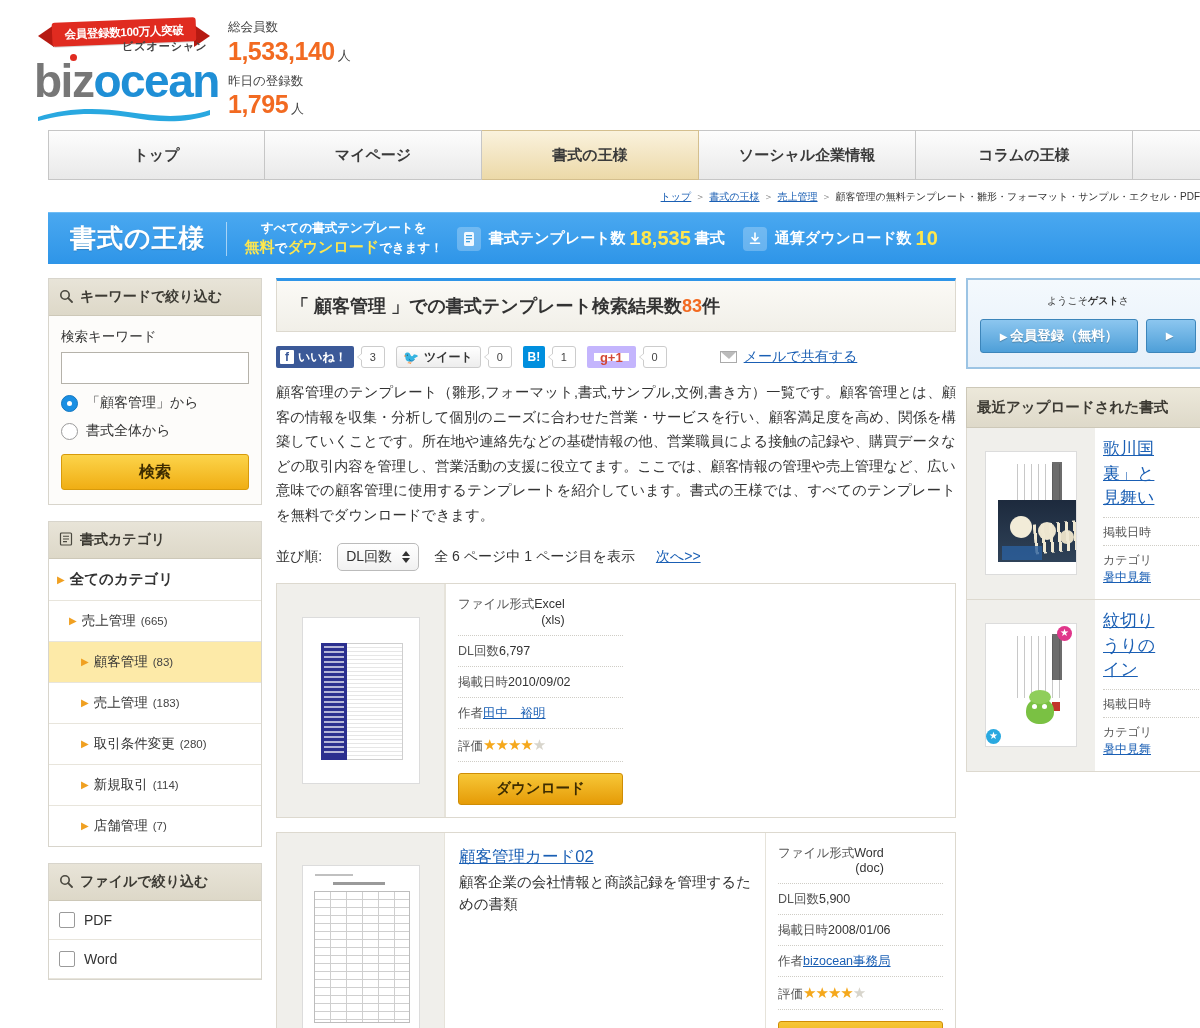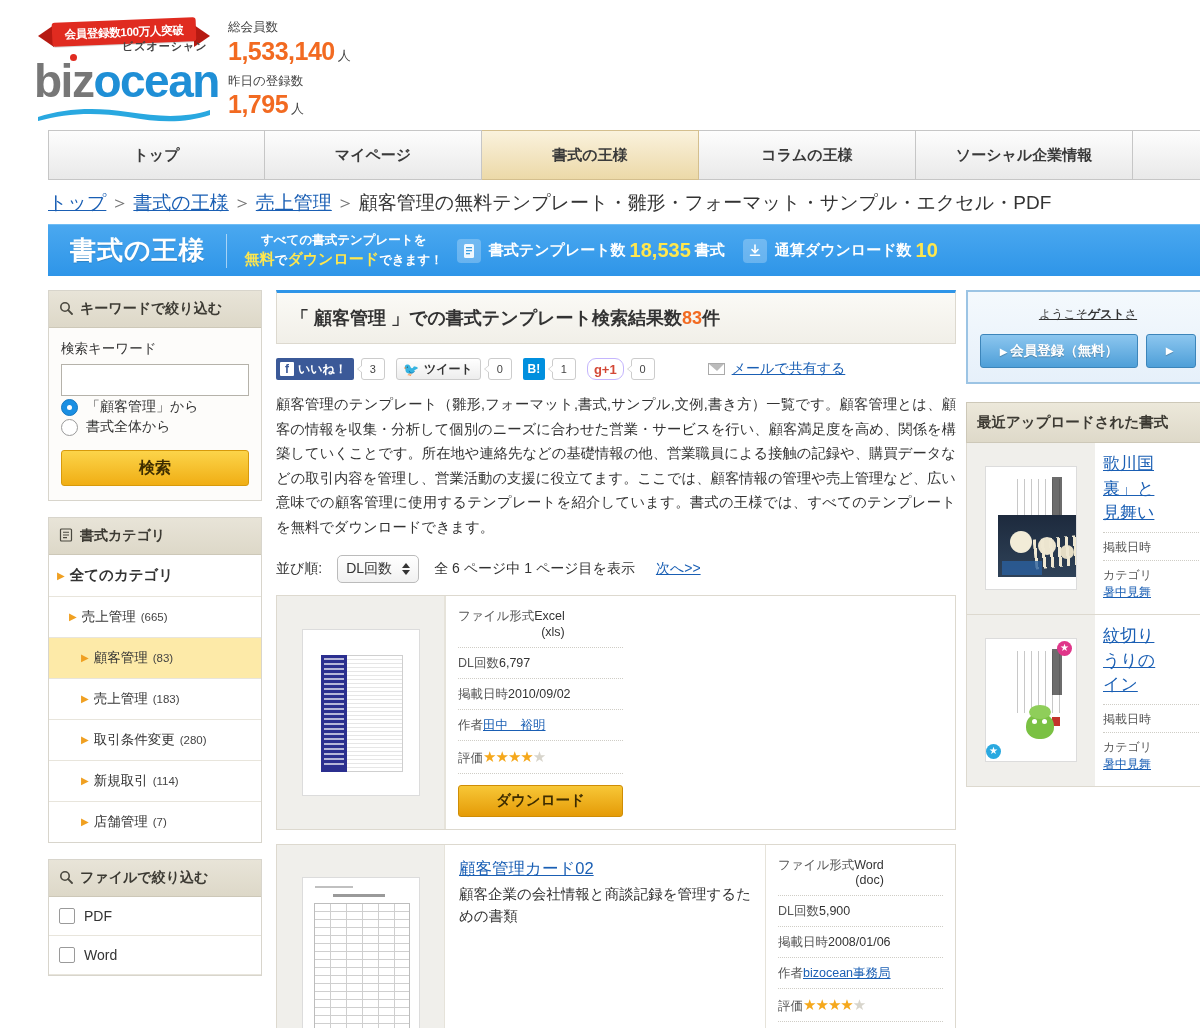--- a/index.html
+++ b/index.html
@@ -120,22 +120,23 @@
   .nav-tab:first-child { border-left: 1px solid #c6c6c6; }
   .nav-tab.active {
     background: linear-gradient(#faf2dd, #ecd9a8);
     border-color: #d4bf8e;
     color: #3a3a3a;
   }
 
   
   .breadcrumb {
     margin: 10px 0 8px 48px;
-    font-size: 19px;
+    font-size: 10px;
     color: #333;
+    text-align: right;
   }
   .breadcrumb a { text-decoration: underline; }
   .breadcrumb .sep { color: #777; margin: 0 4px; }
 
   
   .banner {
     margin-left: 48px;
     height: 52px;
     background: linear-gradient(#4aa8f0, #2e95e8);
     display: flex;
@@ -200,21 +201,21 @@
   .text-input {
     width: 100%; height: 32px;
     border: 1px solid #b5b2aa;
     background: #fff;
     font-size: 13px;
     padding: 0 6px;
     outline: none;
   }
   .radio-row {
     display: flex; align-items: center; gap: 8px;
-    margin-top: 2px; font-size: 14px; color: #333;
+    margin-top: 10px; font-size: 14px; color: #333;
     cursor: pointer;
     text-align: right;
   }
   .radio {
     width: 17px; height: 17px; border-radius: 50%;
     border: 1px solid #9a9a9a; background: #fff;
     flex: 0 0 auto; position: relative;
   }
   .radio.on { background: #1a8fe3; border-color: #1477c0; }
   .radio.on::after {
@@ -300,21 +301,21 @@
     display: flex; align-items: center; gap: 4px; font-weight: bold;
   }
   .tw-bird { color: #55acee; font-size: 13px; }
   .hb {
     background: #008fde; color: #fff; font-weight: bold;
     width: 22px; height: 22px; border-radius: 2px;
     display: flex; align-items: center; justify-content: center;
     font-size: 12px;
   }
   .gp {
-    border: 1px solid #c4b5fd; border-radius: 9px; background: #fff;
+    border: 7px solid #c4b5fd; border-radius: 2px; background: #fff;
     color: #d34836; font-weight: bold;
     padding: 0 6px; height: 22px;
     display: flex; align-items: center; font-size: 13px;
   }
   .bubble {
     position: relative;
     border: 1px solid #ccc; background: #fff;
     border-radius: 3px;
     min-width: 24px; height: 22px;
     margin-left: 7px;
@@ -544,22 +545,22 @@
   }
 
   
   .guest-box {
     border: 2px solid #9cc4e4;
     background: linear-gradient(#f4f9fd, #e6f0fa);
     padding: 14px 12px 14px;
     margin-bottom: 18px;
   }
   .guest-welcome {
-    font-size: 12px; color: #333; text-align: center;
-    margin-bottom: 11px; white-space: nowrap; text-decoration: underline;
+    font-size: 10px; color: #333; text-align: center;
+    margin-bottom: 11px; white-space: nowrap;
   }
   .guest-welcome b { font-weight: bold; }
   .guest-btns { display: flex; gap: 8px; }
   .gbtn {
     flex: 1 1 auto;
     background: linear-gradient(#8cc6ef, #4e9fd8);
     border: 1px solid #3c85ba;
     border-radius: 3px;
     color: #fff; font-weight: bold; font-size: 13.5px;
     padding: 7px 4px; text-align: center;
@@ -640,22 +641,22 @@
       <div class="stat-value"><span>1,795</span><span class="unit">人</span></div>
     </div>
   </div>
 </div>
 
 <div class="nav-wrap">
   <div class="nav-tabs" id="nav-tabs">
       <div class="nav-tab">トップ</div>
       <div class="nav-tab">マイページ</div>
       <div class="nav-tab active">書式の王様</div>
+      <div class="nav-tab">ソーシャル企業情報</div>
       <div class="nav-tab">コラムの王様</div>
-      <div class="nav-tab">ソーシャル企業情報</div>
       <div class="nav-tab">ビ</div>
     </div>
 </div>
 
 <div class="breadcrumb" id="breadcrumb"><a href="#">トップ</a><span class="sep">＞</span><a href="#">書式の王様</a><span class="sep">＞</span><a href="#">売上管理</a><span class="sep">＞</span><span>顧客管理の無料テンプレート・雛形・フォーマット・サンプル・エクセル・PDF</span></div>
 
 <div class="banner">
   <div class="banner-title">書式の王様</div>
   <div class="banner-div"></div>
   <div class="banner-tag">

